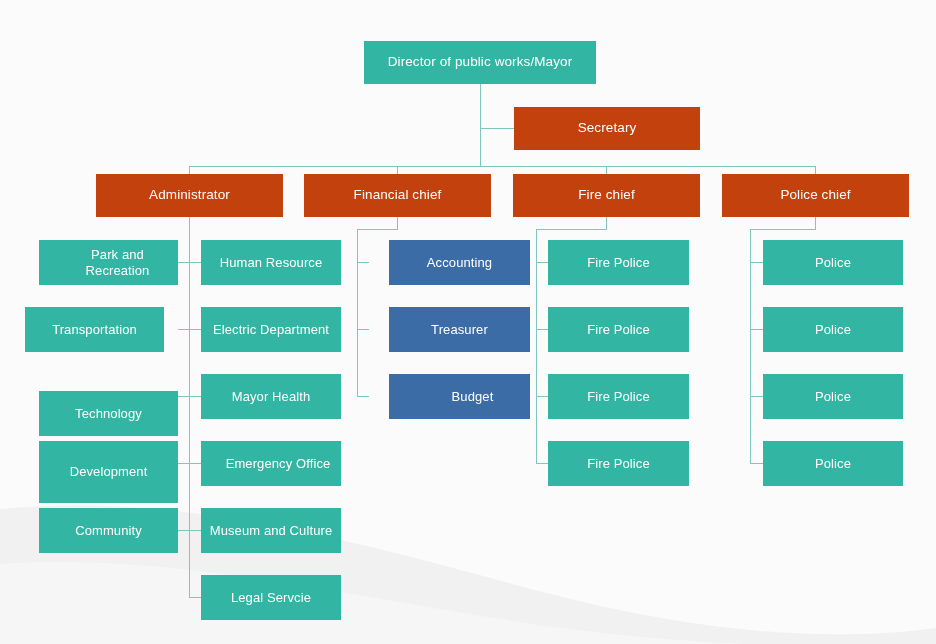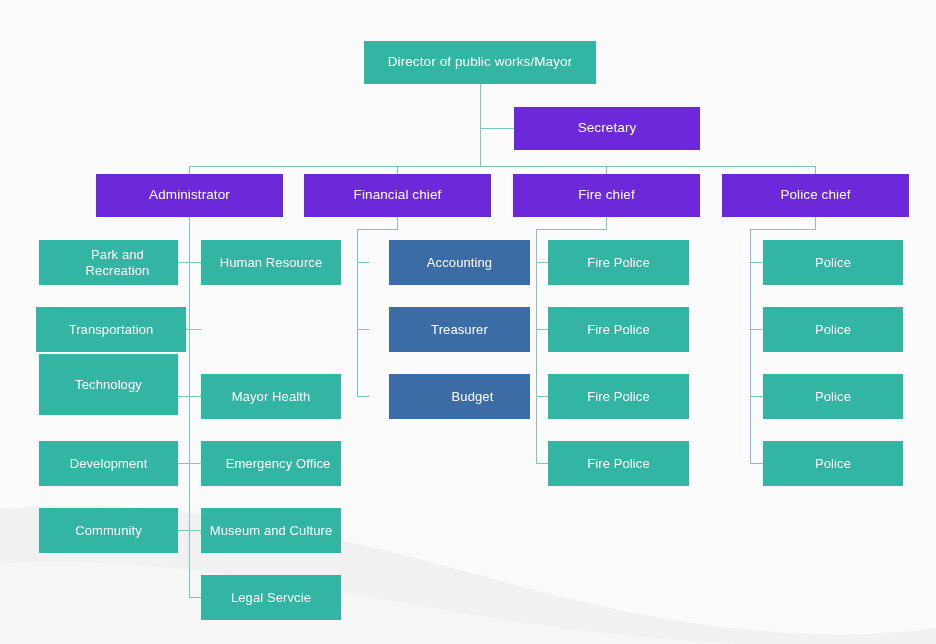--- a/index.html
+++ b/index.html
@@ -46,21 +46,21 @@
     text-align: center;
     letter-spacing: 0.1px;
     padding: 2px 6px;
     z-index: 3;
   }
   .node.root,
   .node.leaf-teal {
     background: #33b5a4;
   }
   .node.dept {
-    background: #6d28d9;
+    background: #c2410c;
   }
   .node.leaf-blue {
     background: #3c6ca5;
     margin-left: 24px;
   }
   .node.root {
     font-size: 13.5px;
   }
   .node.dept {
     font-size: 13.5px;
@@ -137,26 +137,27 @@
   <div class="node root" style="left:364px; top:41px; width:232px; height:43px;">Director of public works/Mayor</div>
 
   <div class="node dept" style="left:514px; top:107px; width:186px; height:43px;">Secretary</div>
 
   <div class="node dept" style="left:96px; top:174px; width:187px; height:43px;">Administrator</div>
   <div class="node dept" style="left:304px; top:174px; width:187px; height:43px;">Financial chief</div>
   <div class="node dept" style="left:513px; top:174px; width:187px; height:43px;">Fire chief</div>
   <div class="node dept" style="left:722px; top:174px; width:187px; height:43px;">Police chief</div>
 
   <div class="node leaf-teal" style="left:39px; top:240px; width:139px; height:45px;padding-left:24px;">Park and Recreation</div>
-  <div class="node leaf-teal" style="left:36px; top:307px; width:150px; height:45px;">Transportation</div>
-  <div class="node leaf-teal" style="left:39px; top:354px; width:139px; height:61px;">Technology</div>
-  <div class="node leaf-teal" style="left:39px; top:441px; width:139px; height:45px;">Development</div>
+  <div class="node leaf-teal" style="left:25px; top:307px; width:139px; height:45px;">Transportation</div>
+  <div class="node leaf-teal" style="left:39px; top:391px; width:139px; height:45px;">Technology</div>
+  <div class="node leaf-teal" style="left:39px; top:441px; width:139px; height:62px;">Development</div>
   <div class="node leaf-teal" style="left:39px; top:508px; width:139px; height:45px;">Community</div>
 
   <div class="node leaf-teal" style="left:201px; top:240px; width:140px; height:45px;">Human Resource</div>
+  <div class="node leaf-teal" style="left:201px; top:307px; width:140px; height:45px;">Electric Department</div>
   <div class="node leaf-teal" style="left:201px; top:374px; width:140px; height:45px;">Mayor Health</div>
   <div class="node leaf-teal" style="left:201px; top:441px; width:140px; height:45px;padding-left:20px;">Emergency Office</div>
   <div class="node leaf-teal" style="left:201px; top:508px; width:140px; height:45px;">Museum and Culture</div>
   <div class="node leaf-teal" style="left:201px; top:575px; width:140px; height:45px;">Legal Servcie</div>
 
   <div class="node leaf-blue" style="left:365px; top:240px; width:141px; height:45px;">Accounting</div>
   <div class="node leaf-blue" style="left:365px; top:307px; width:141px; height:45px;">Treasurer</div>
   <div class="node leaf-blue" style="left:365px; top:374px; width:141px; height:45px;padding-left:32px;">Budget</div>
 
   <div class="node leaf-teal" style="left:548px; top:240px; width:141px; height:45px;">Fire Police</div>

